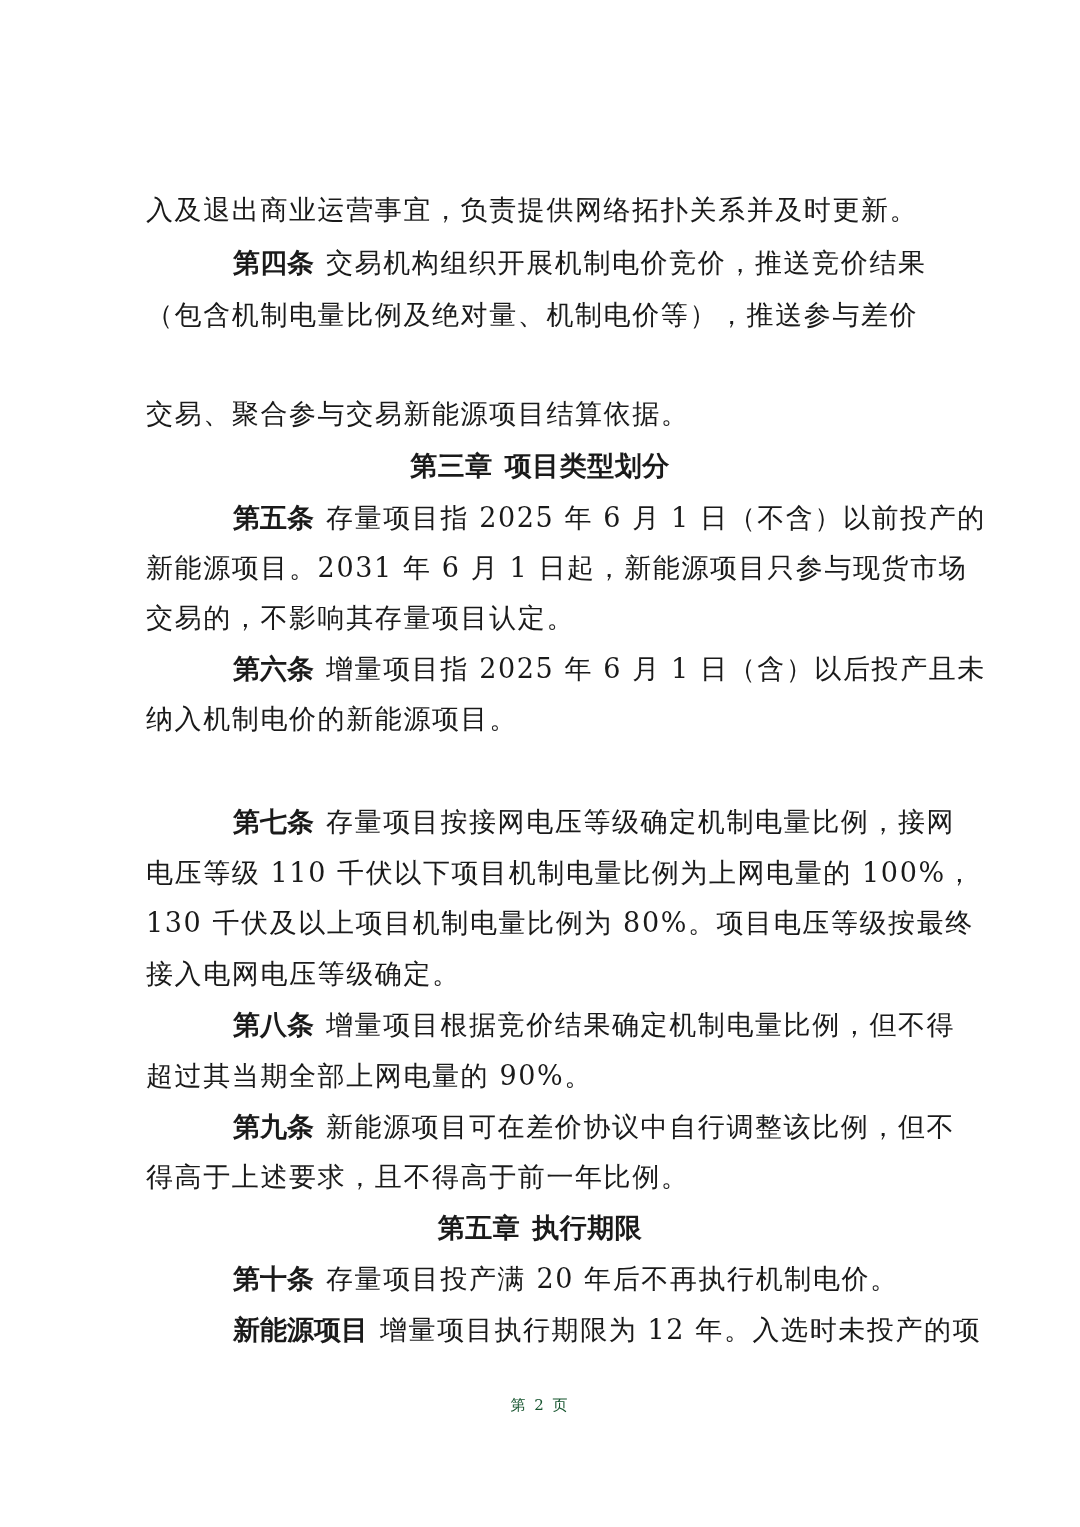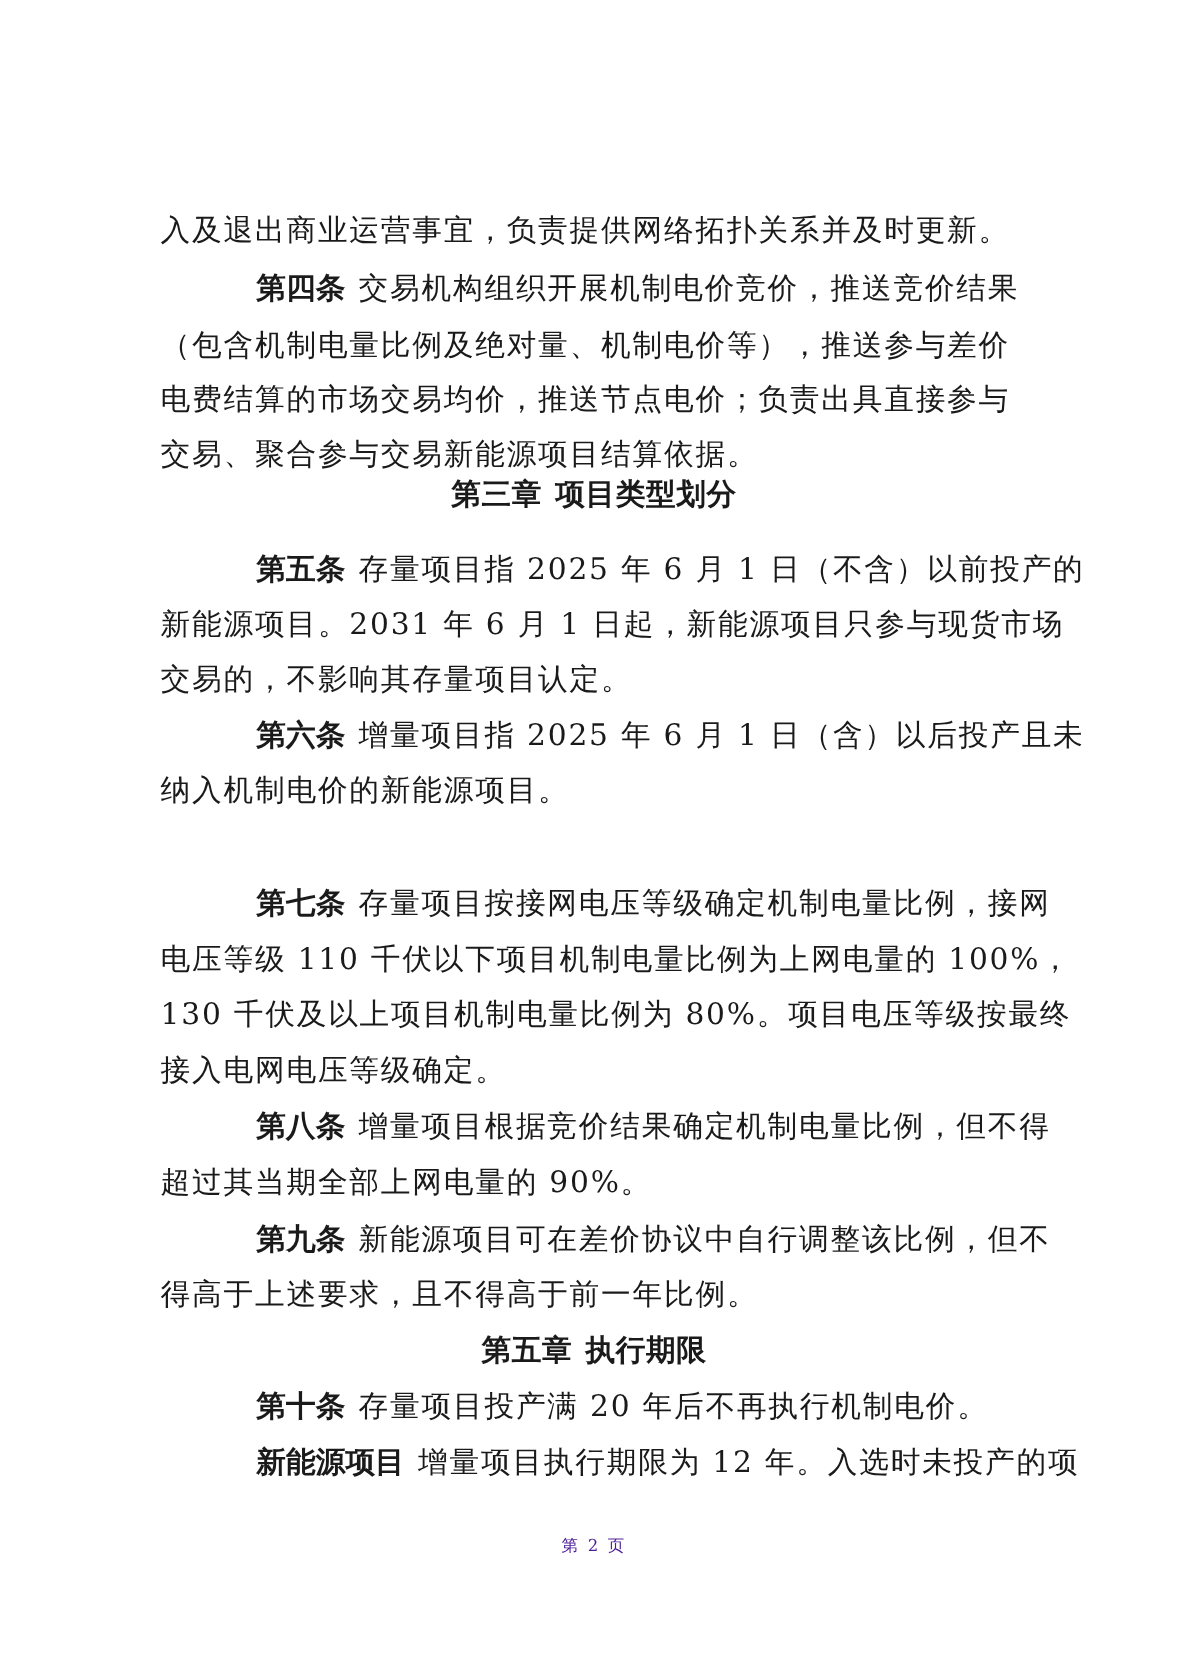--- a/index.html
+++ b/index.html
@@ -17,36 +17,35 @@
   .indent { left: 193px; margin-left: 40px; }
   .art { font-weight: bold; font-family: "DejaVu Sans", "Liberation Sans", sans-serif; margin-right: 12px; letter-spacing: 0; }
   .chapter {
     position: absolute; left: 0; width: 1080px; text-align: center;
     font-family: "DejaVu Sans", "Liberation Sans", sans-serif;
     font-size: 27px; line-height: 36px; font-weight: bold; letter-spacing: 0.5px;
   }
   .chapter .gap { display: inline-block; width: 12px; }
   .pageno {
     position: absolute; left: 0; width: 1080px; text-align: center; top: 1396px;
-    font-size: 15px; letter-spacing: 2px; color: #4c1d95;
+    font-size: 15px; letter-spacing: 2px; color: #14532d;
   }
 </style>
 </head>
 <body>
 
 <div class="page">
 
   <div class="line" style="top:192px">入及退出商业运营事宜，负责提供网络拓扑关系并及时更新。</div>
 
   <div class="line indent" style="top:245px"><span class="art">第四条</span><span>交易机构组织开展机制电价竞价，推送竞价结果</span></div>
   <div class="line" style="top:297px">（包含机制电量比例及绝对量、机制电价等），推送参与差价</div>
-  <div class="line" style="top:346px">电费结算的市场交易均价，推送节点电价；负责出具直接参与</div>
   <div class="line" style="top:396px">交易、聚合参与交易新能源项目结算依据。</div>
 
-  <div class="chapter" style="top:432px"><span>第三章</span><span class="gap"></span><span>项目类型划分</span></div>
+  <div class="chapter" style="top:448px"><span>第三章</span><span class="gap"></span><span>项目类型划分</span></div>
 
   <div class="line indent" style="top:500px"><span class="art">第五条</span><span>存量项目指 2025 年 6 月 1 日（不含）以前投产的</span></div>
   <div class="line" style="top:550px">新能源项目。2031 年 6 月 1 日起，新能源项目只参与现货市场</div>
   <div class="line" style="top:600px">交易的，不影响其存量项目认定。</div>
 
   <div class="line indent" style="top:651px"><span class="art">第六条</span><span>增量项目指 2025 年 6 月 1 日（含）以后投产且未</span></div>
   <div class="line" style="top:701px">纳入机制电价的新能源项目。</div>
 
 
   <div class="line indent" style="top:804px"><span class="art">第七条</span><span>存量项目按接网电压等级确定机制电量比例，接网</span></div>

